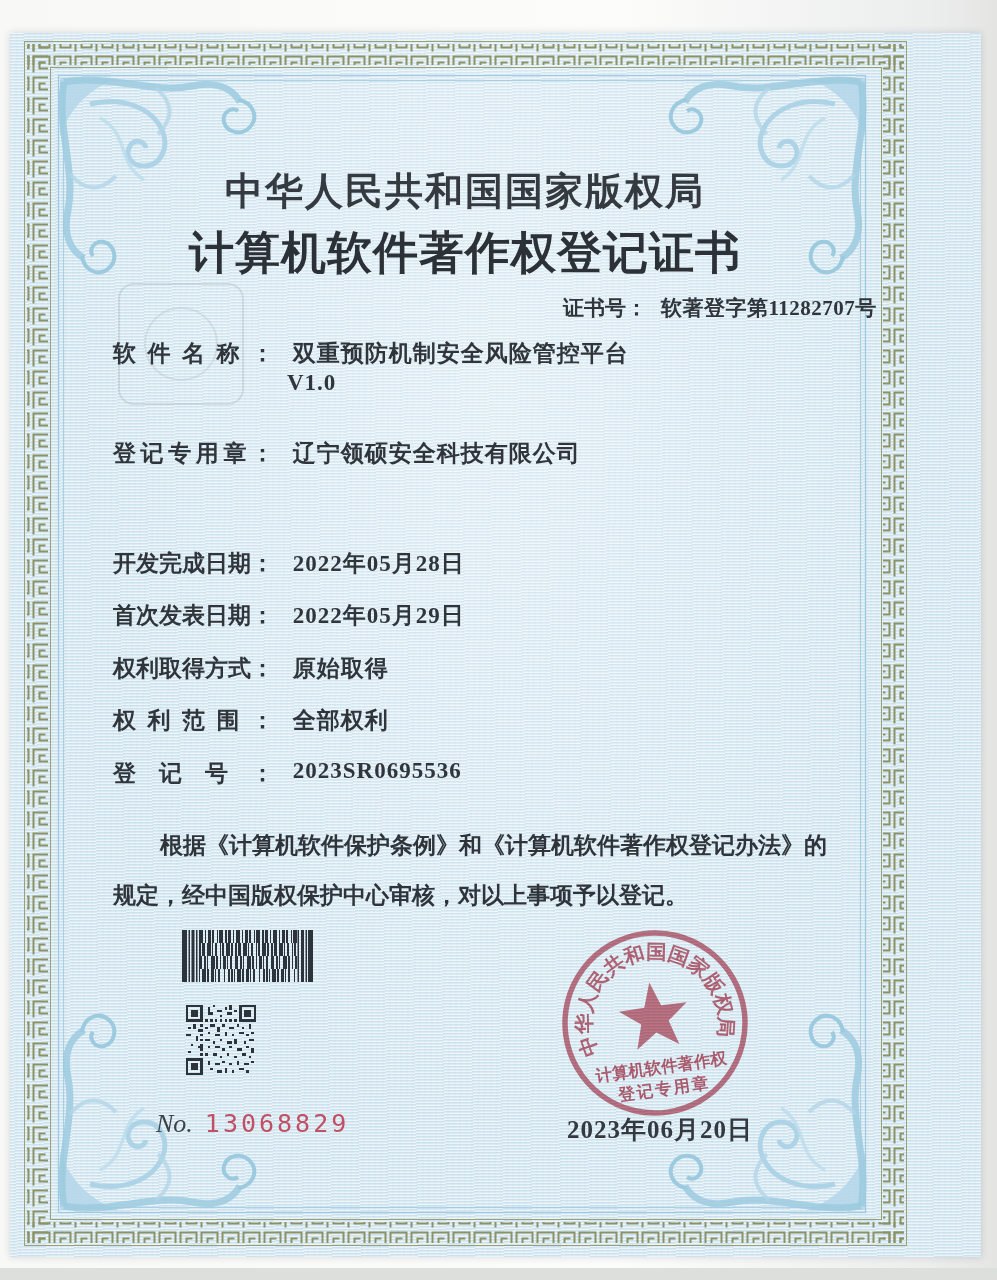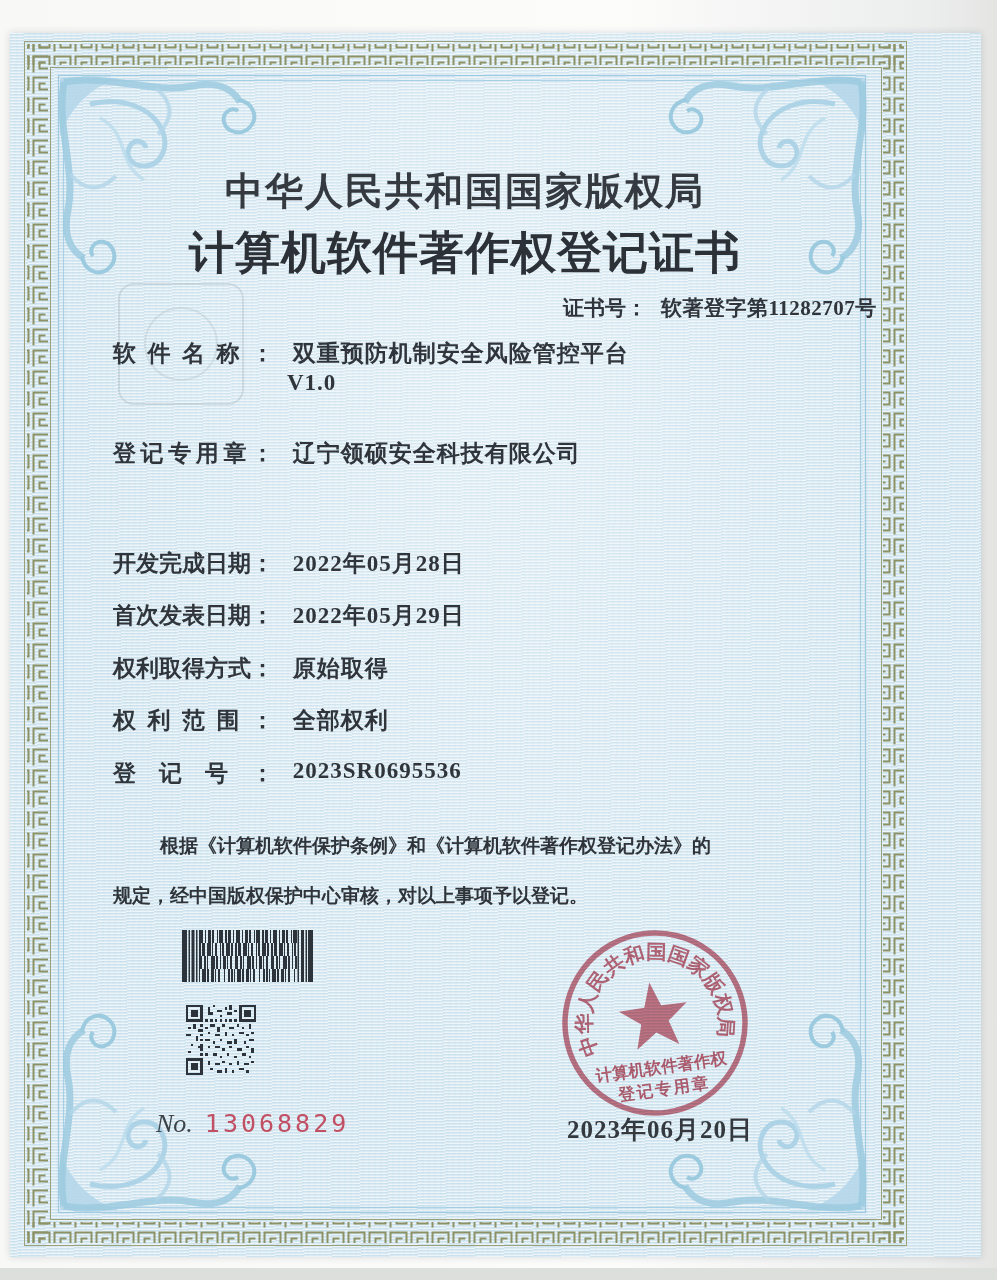--- a/index.html
+++ b/index.html
@@ -38,21 +38,21 @@
     font-size:45px;font-weight:800;letter-spacing:1px;color:#2b3137;
   }
   .certline{position:absolute;left:553px;top:261px;font-size:21px;font-weight:700;white-space:nowrap;}
   .certline .val{margin-left:14px;letter-spacing:.5px;}
 
   .row{position:absolute;left:103px;font-size:23px;font-weight:700;white-space:nowrap;}
   .flabel{display:inline-block;width:161px;text-align:justify;text-align-last:justify;vertical-align:top;}
   .fvalue{display:inline-block;margin-left:13px;letter-spacing:1px;vertical-align:top;}
   .row2{position:absolute;left:277px;font-size:23px;font-weight:700;letter-spacing:1px;}
 
-  .statement{position:absolute;left:103px;top:788px;width:724px;font-size:19px;font-weight:700;line-height:50px;color:#2e343a;}
+  .statement{position:absolute;left:103px;top:788px;width:724px;font-size:23px;font-weight:700;line-height:50px;color:#2e343a;}
   .statement .l1{text-indent:47px;}
 
   .emboss{
     position:absolute;left:108px;top:250px;width:122px;height:118px;
     border:2px solid rgba(148,158,166,.26);border-radius:16px;
   }
   .emboss::after{
     content:"";position:absolute;left:24px;top:22px;width:70px;height:70px;
     border:2px solid rgba(148,158,166,.20);border-radius:50%;
   }

